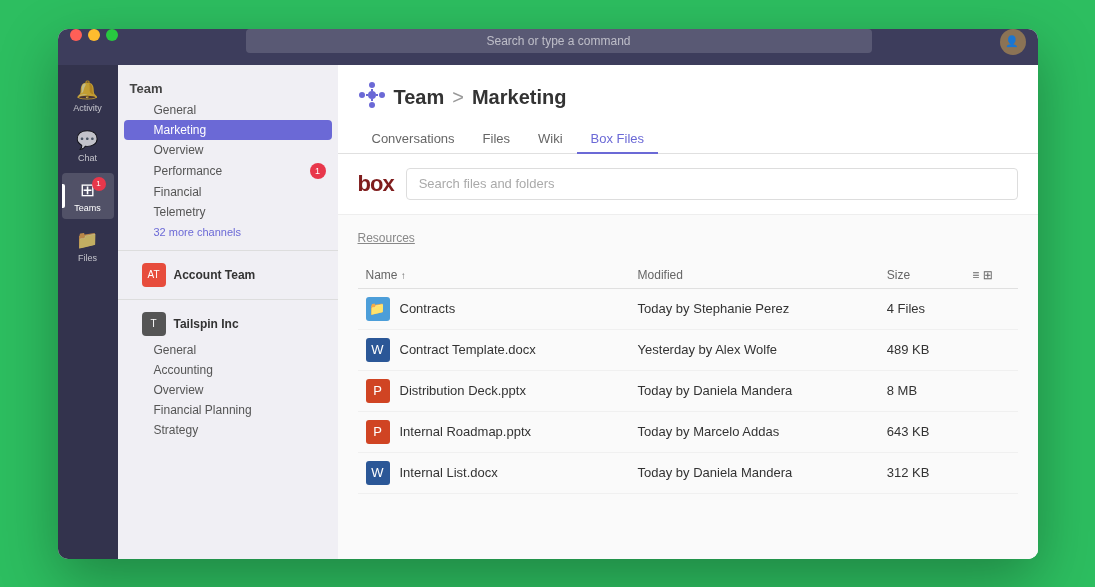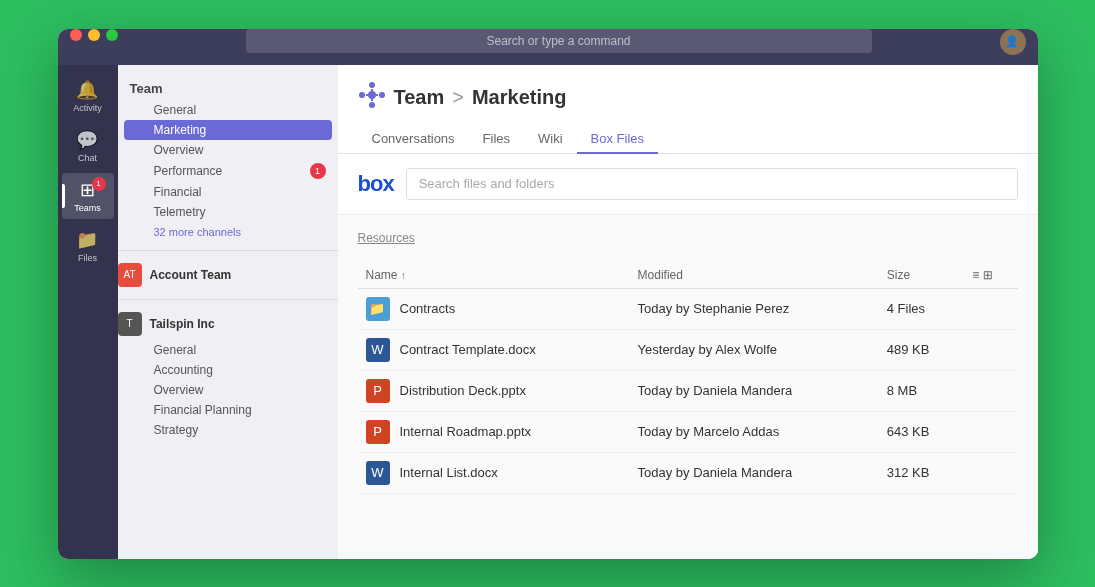--- a/index.html
+++ b/index.html
@@ -187,21 +187,21 @@
     }
     .sidebar-divider {
       height: 1px;
       background: #ddd;
       margin: 8px 0;
     }
     .sidebar-team2 {
       display: flex;
       align-items: center;
       gap: 8px;
-      padding: 4px 0;
+      padding: 4px 24px;
       cursor: pointer;
     }
     .team2-icon {
       width: 24px; height: 24px;
       background: #e74c3c;
       border-radius: 4px;
       display: flex; align-items: center; justify-content: center;
       font-size: 10px;
       color: white;
     }
@@ -276,21 +276,21 @@
       display: flex;
       align-items: center;
       gap: 12px;
       padding: 14px 20px;
       background: white;
       border-bottom: 1px solid #eee;
     }
     .box-logo {
       font-size: 22px;
       font-weight: 900;
-      color: #1d4ed8;
+      color: #7f1d1d;
       letter-spacing: -1px;
     }
     .box-search {
       flex: 1;
       height: 32px;
       border: 1px solid #ddd;
       border-radius: 4px;
       padding: 0 12px;
       font-size: 13px;
       color: #999;

